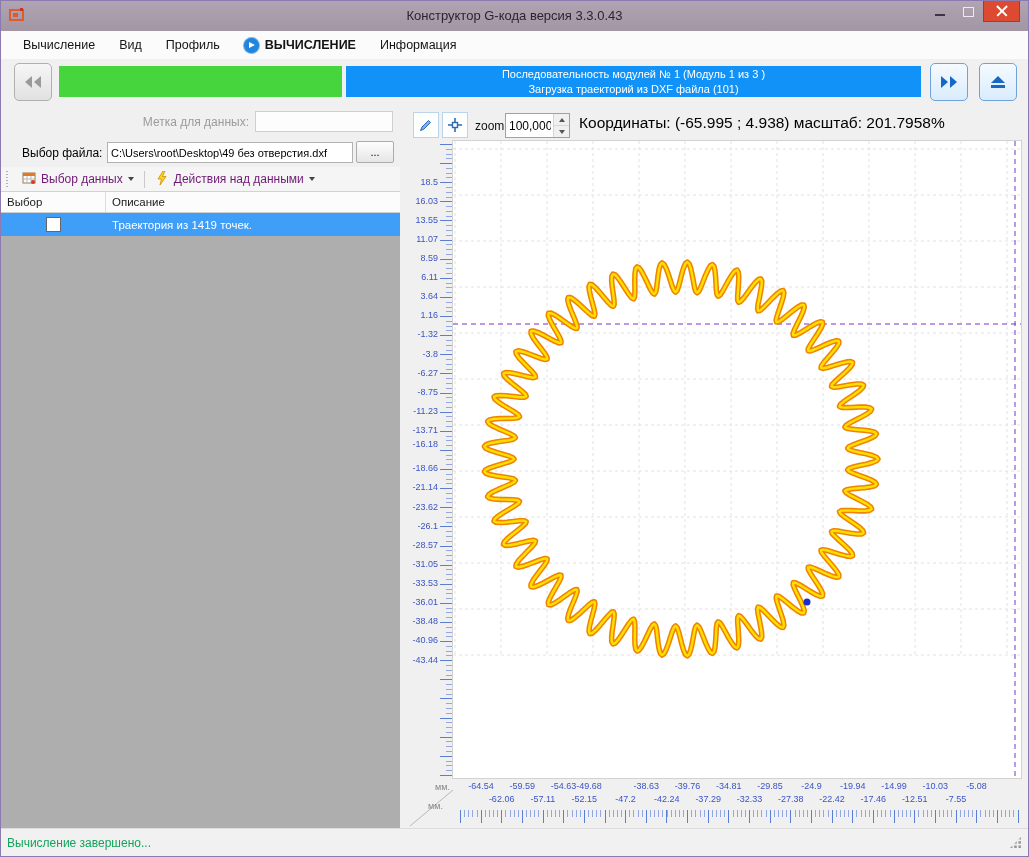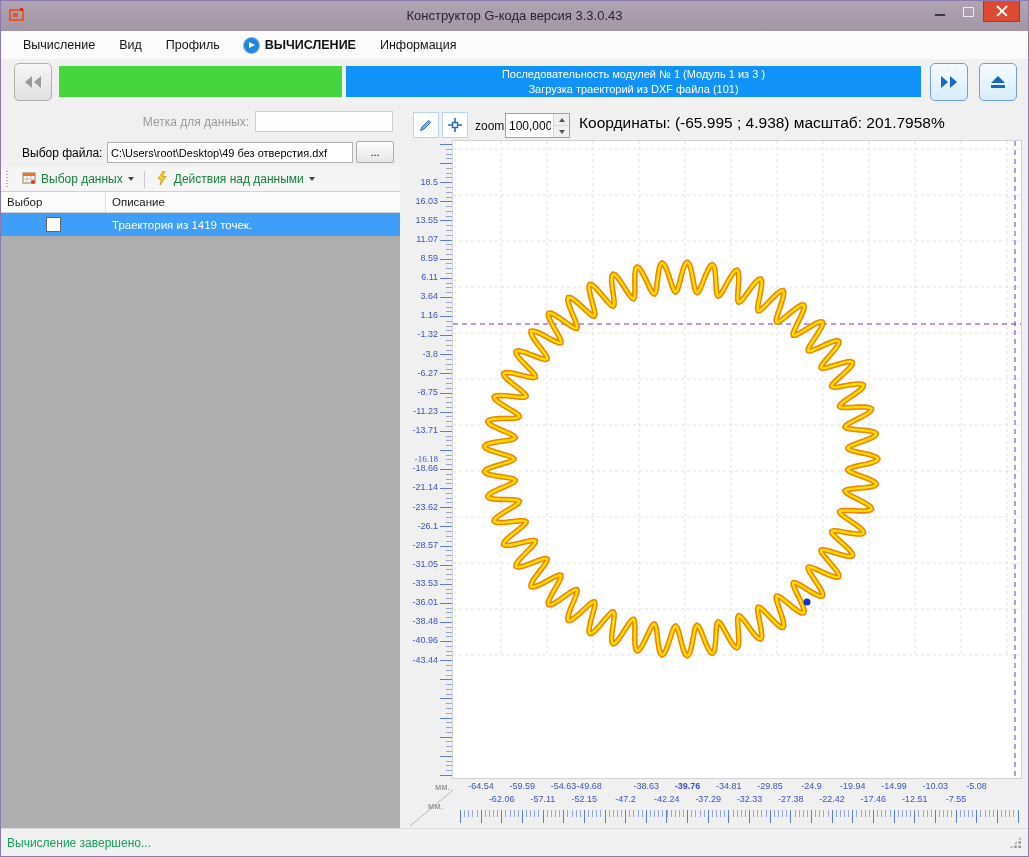--- a/index.html
+++ b/index.html
@@ -39,21 +39,21 @@
   .lbl.gray{position:absolute;left:0;top:10px;width:248px;text-align:right;color:#9b9b9b;}
   .lbl.file{position:absolute;left:21px;top:41px;color:#000;}
   .txt{box-sizing:border-box;font-family:"Liberation Sans",sans-serif;}
   .data-input{position:absolute;left:254px;top:6px;width:138px;height:21px;border:1px solid #cfcfcf;background:#fdfdfd;}
   .file-input{position:absolute;left:106px;top:37px;width:246px;height:21px;border:1px solid #b2b2b2;font-size:11px;padding:0 3px;background:#fff;}
   .browse{position:absolute;left:355px;top:36px;width:38px;height:22px;border:1px solid #acacac;
           background:linear-gradient(#fdfdfd,#e6e6e6);font-size:11px;border-radius:2px;}
   .toolstrip{position:absolute;left:0;top:62px;width:399px;height:25px;background:#f5f5f5;border-bottom:1px solid #d6d6d6;
              display:flex;align-items:center;box-sizing:border-box;}
   .grip{width:2px;height:16px;margin:0 7px 0 5px;background-image:repeating-linear-gradient(to bottom,#b2b2b2 0 1px,transparent 1px 3px);}
-  .ts-btn{display:flex;align-items:center;gap:5px;padding:3px 7px;font-size:12px;color:#15803d;}
+  .ts-btn{display:flex;align-items:center;gap:5px;padding:3px 7px;font-size:12px;color:#701a75;}
   .caret{width:0;height:0;border-left:3.5px solid transparent;border-right:3.5px solid transparent;border-top:4px solid #444;}
   .ts-sep{width:1px;height:17px;background:#c9c9c9;margin:0 3px;}
   .grid-header{position:absolute;left:0;top:86px;width:399px;height:22px;background:#fcfcfc;border-top:1px solid #d2d2d2;
                border-bottom:1px solid #cfcfcf;display:flex;font-size:11.5px;color:#202020;box-sizing:border-box;}
   .grid-header .col1{width:105px;border-right:1px solid #d8dde4;display:flex;align-items:center;padding-left:6px;box-sizing:border-box;}
   .grid-header .col2{flex:1;display:flex;align-items:center;padding-left:6px;}
   .grid-row{position:absolute;left:0;top:108px;width:399px;height:23px;background:#3f9ef8;display:flex;font-size:11.5px;color:#fff;}
   .grid-row .col1{width:105px;display:flex;align-items:center;justify-content:center;}
   .checkbox{width:13px;height:13px;background:#fff;border:1px solid #666;}
   .grid-row .col2{flex:1;display:flex;align-items:center;padding-left:6px;}
@@ -260,21 +260,21 @@
             <span class="vr-label" style="top: 111.98px;">8.59</span>
             <span class="vr-label" style="top: 131.1px;">6.11</span>
             <span class="vr-label" style="top: 150.22px;">3.64</span>
             <span class="vr-label" style="top: 169.34px;">1.16</span>
             <span class="vr-label" style="top: 188.46px;">-1.32</span>
             <span class="vr-label" style="top: 207.58px;">-3.8</span>
             <span class="vr-label" style="top: 226.7px;">-6.27</span>
             <span class="vr-label" style="top: 245.82px;">-8.75</span>
             <span class="vr-label" style="top: 264.94px;">-11.23</span>
             <span class="vr-label" style="top: 284.06px;">-13.71</span>
-            <span class="vr-label" style="top: 313px; font-family: Liberation Serif, serif;">-16.18</span>
+            <span class="vr-label" style="top: 298px;">-16.18</span>
             <span class="vr-label" style="top: 322.3px;">-18.66</span>
             <span class="vr-label" style="top: 341.42px;">-21.14</span>
             <span class="vr-label" style="top: 360.54px;">-23.62</span>
             <span class="vr-label" style="top: 379.66px;">-26.1</span>
             <span class="vr-label" style="top: 398.78px;">-28.57</span>
             <span class="vr-label" style="top: 417.9px;">-31.05</span>
             <span class="vr-label" style="top: 437.02px;">-33.53</span>
             <span class="vr-label" style="top: 456.14px;">-36.01</span>
             <span class="vr-label" style="top: 475.26px;">-38.48</span>
             <span class="vr-label" style="top: 494.38px;">-40.96</span>
@@ -323,21 +323,21 @@
         </svg>
         <span class="unit unit1">мм.</span>
         <span class="unit unit2">мм.</span>
       </div>
       <div class="h-row r1">
           <span class="hr-label" style="left: 28px;">-64.54</span>
           <span class="hr-label" style="left: 69.3px;">-59.59</span>
           <span class="hr-label" style="left: 110.6px;">-54.63</span>
           <span class="hr-label" style="left: 136px;">-49.68</span>
           <span class="hr-label" style="left: 193.2px;">-38.63</span>
-          <span class="hr-label" style="left: 234.5px; font-weight: bold;">-39.76</span>
+          <span class="hr-label" style="left: 234.5px;">-39.76</span>
           <span class="hr-label" style="left: 275.8px;">-34.81</span>
           <span class="hr-label" style="left: 317.1px;">-29.85</span>
           <span class="hr-label" style="left: 358.4px;">-24.9</span>
           <span class="hr-label" style="left: 399.7px;">-19.94</span>
           <span class="hr-label" style="left: 441px;">-14.99</span>
           <span class="hr-label" style="left: 482.3px;">-10.03</span>
           <span class="hr-label" style="left: 523.6px;">-5.08</span>
         </div>
       <div class="h-row r2">
           <span class="hr-label" style="left: 7.35px; margin-top: 34px;">-67.02</span>

